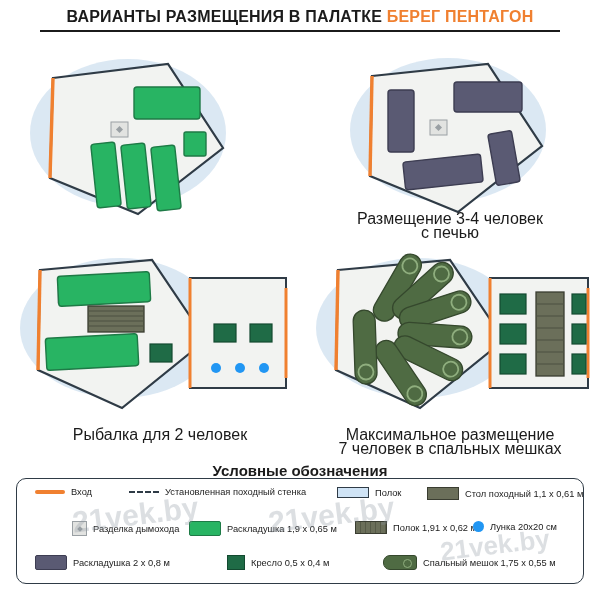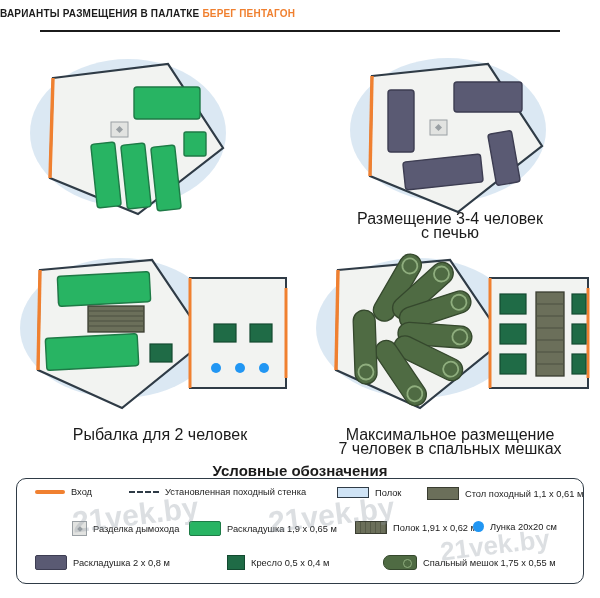--- a/index.html
+++ b/index.html
@@ -18,22 +18,22 @@
   #root {
     position: relative;
     width: 600px;
     height: 598px;
   }
   .title {
     position: absolute;
     top: 8px;
     left: 0;
     width: 600px;
-    text-align: left;
-    font-size: 10px;
+    text-align: center;
+    font-size: 16px;
     font-weight: bold;
     letter-spacing: 0.2px;
   }
   .title .t1 { color: #1b1b1b; }
   .title .t2 { color: #f08030; }
   .title-underline {
     position: absolute;
     top: 30px;
     left: 40px;
     width: 520px;

